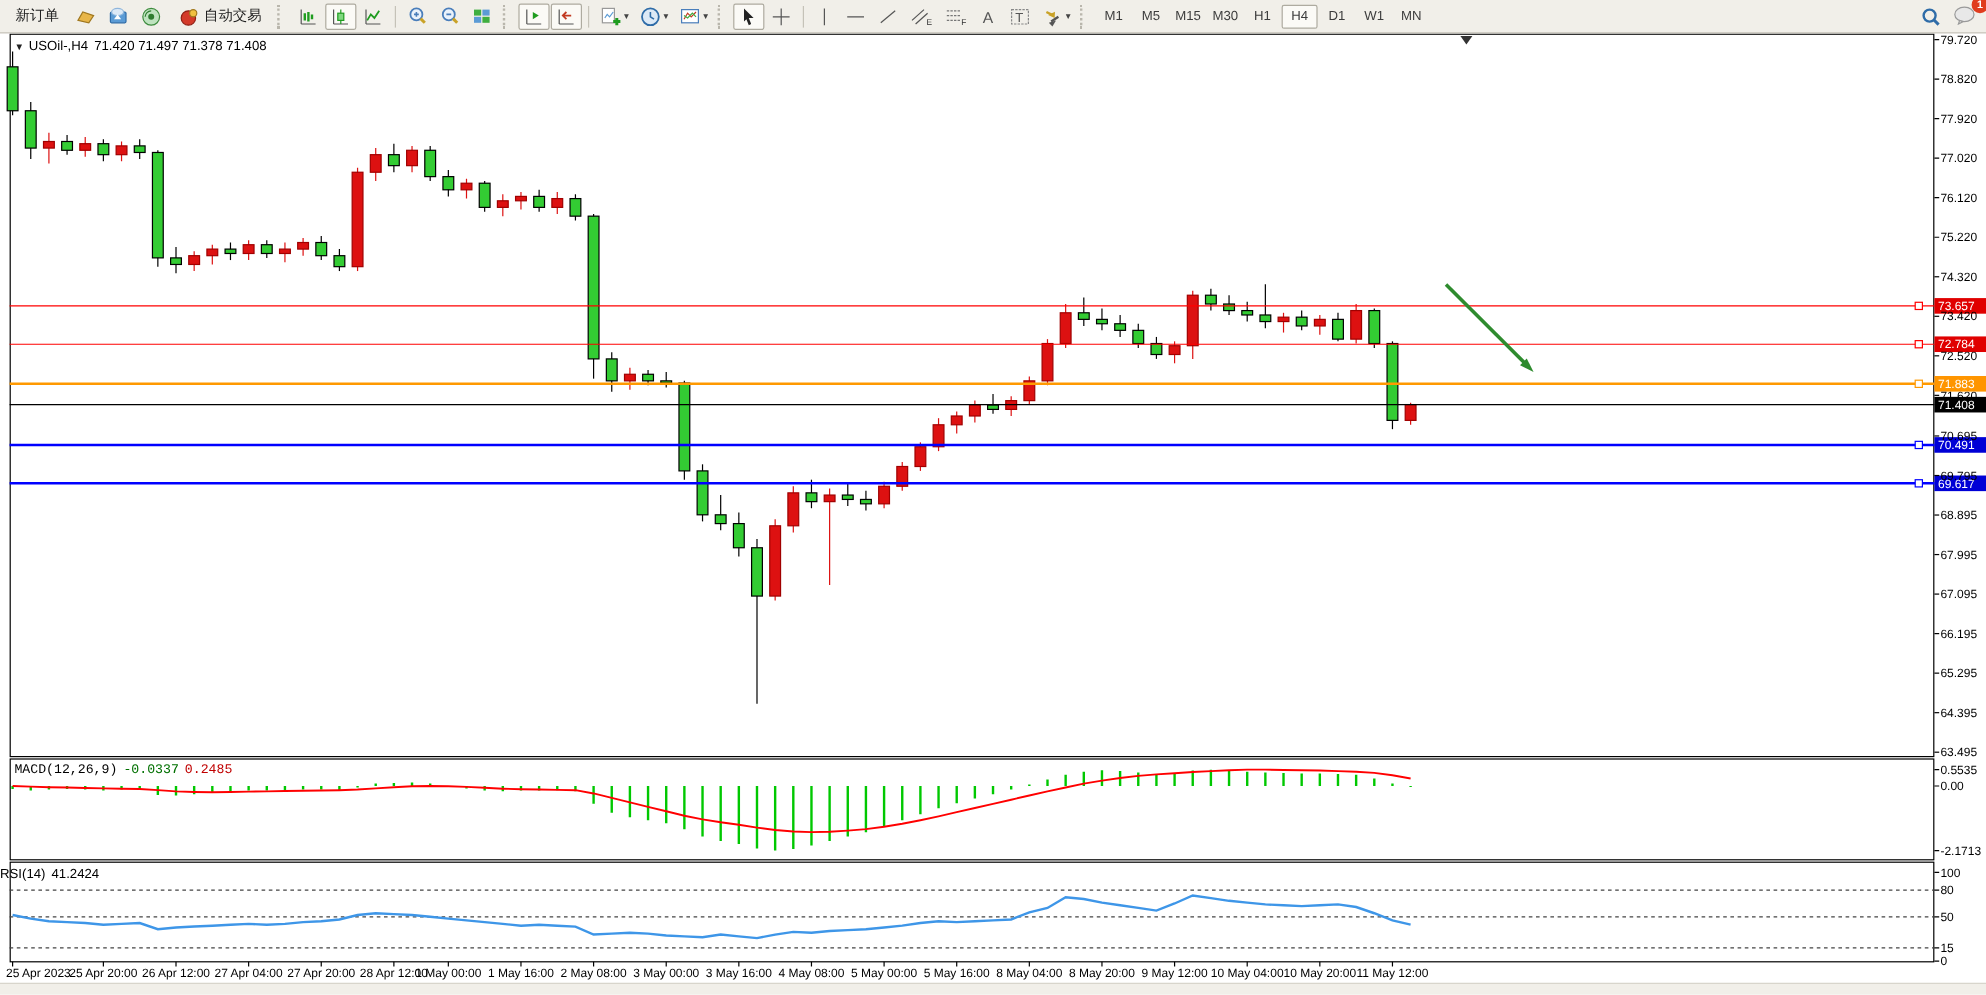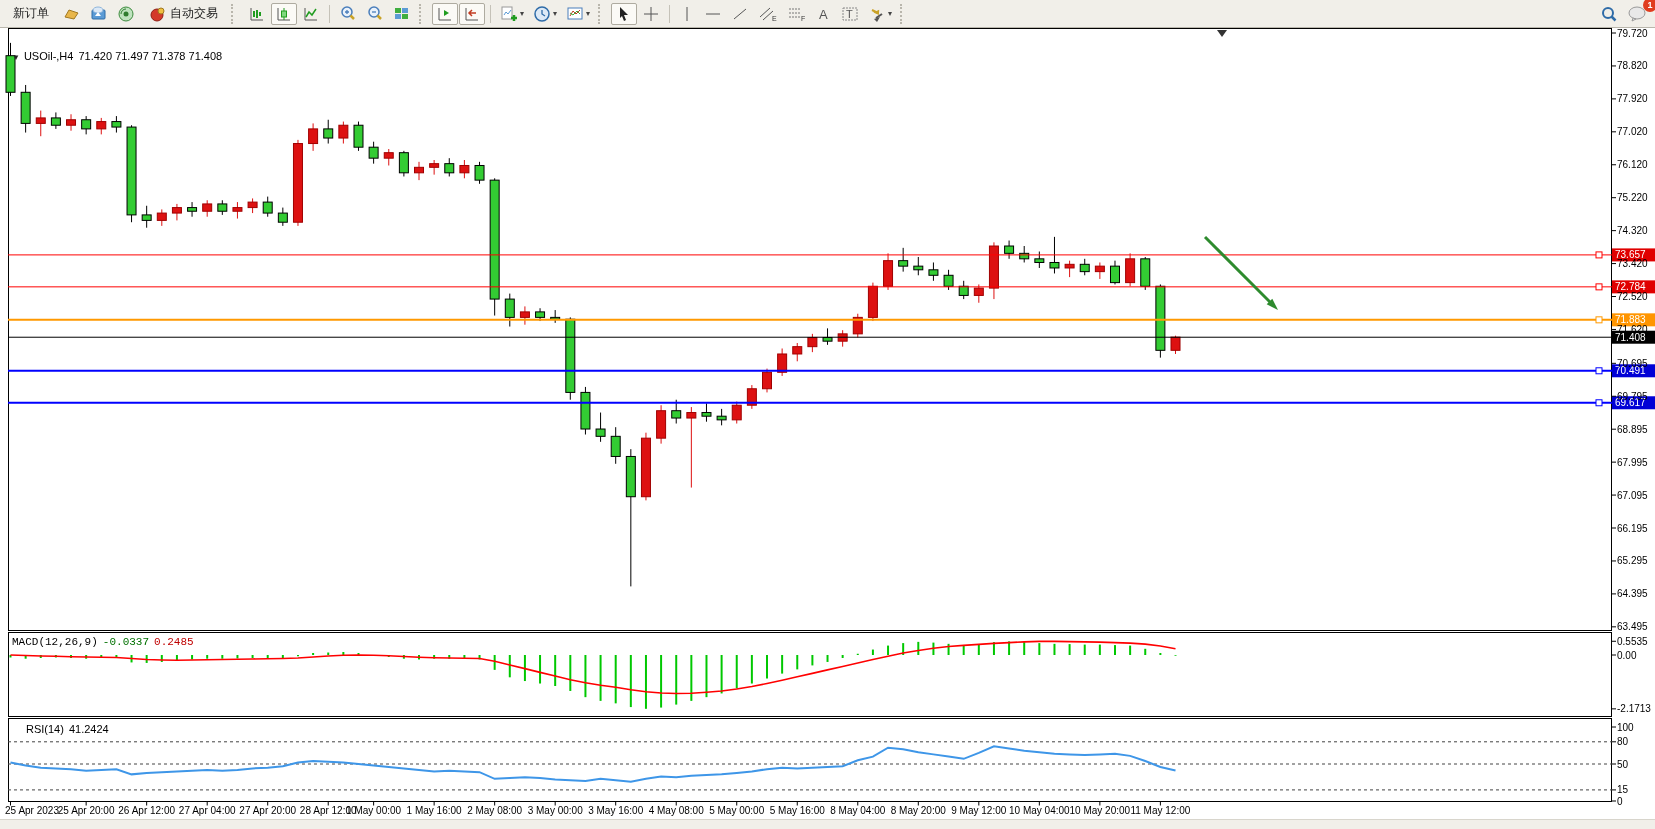--- a/index.html
+++ b/index.html
@@ -213,20 +213,31 @@
       <svg width="18" height="18">
           <path d="M4 5l6 3" stroke="#c9a227" stroke-width="2"></path>
           <polygon points="12,9 6,9 10,4" fill="#c9a227" transform="rotate(25 9 7)"></polygon>
           <path d="M14 9l-6 4" stroke="#555" stroke-width="2"></path>
           <polygon points="6,14 12,12 9,17" fill="#555"></polygon>
         </svg>
       <span class="caret-down">▾</span>
     </button>
 
     <span class="grip"></span>
+    <span id="tf-group" style="display:inline-flex;gap:1px;">
+        <span class="tfbtn">M1</span>
+        <span class="tfbtn">M5</span>
+        <span class="tfbtn">M15</span>
+        <span class="tfbtn">M30</span>
+        <span class="tfbtn">H1</span>
+        <span class="tfbtn pressed">H4</span>
+        <span class="tfbtn">D1</span>
+        <span class="tfbtn">W1</span>
+        <span class="tfbtn">MN</span>
+      </span>
 
     <span class="spacer"></span>
 
     <button class="btn">
       <svg width="18" height="18">
           <circle cx="8" cy="8" r="5" fill="none" stroke="#2f6ca8" stroke-width="2"></circle>
           <line x1="11.5" y1="11.5" x2="15.5" y2="15.5" stroke="#2f6ca8" stroke-width="2.5"></line>
         </svg>
     </button>
     <span class="chatwrap">
@@ -615,27 +626,27 @@
           <text x="978.82" y="814" font-size="10" fill="#000" text-anchor="middle">9 May 12:00</text>
           <line x1="1039.3400000000001" y1="801.5" x2="1039.3400000000001" y2="805.5" stroke="#000"></line>
           <text x="1039.3400000000001" y="814" font-size="10" fill="#000" text-anchor="middle">10 May 04:00</text>
           <line x1="1099.8600000000001" y1="801.5" x2="1099.8600000000001" y2="805.5" stroke="#000"></line>
           <text x="1099.8600000000001" y="814" font-size="10" fill="#000" text-anchor="middle">10 May 20:00</text>
           <line x1="1160.38" y1="801.5" x2="1160.38" y2="805.5" stroke="#000"></line>
           <text x="1160.38" y="814" font-size="10" fill="#000" text-anchor="middle">11 May 12:00</text>
         </g>
       </svg>
 
-    <div class="pane-label" style="left:12px;top:22px;">
+    <div class="pane-label" style="left:12px;top:5px;">
       <span class="caret">▼</span><span>USOil-,H4</span><span class="num">71.420 71.497 71.378 71.408</span>
     </div>
 
     <div class="pane-label" style="left:12px;top:608px;font-family:Liberation Mono, monospace;">
       <span>MACD(12,26,9)</span><span class="num g">-0.0337</span><span class="num r">0.2485</span>
     </div>
 
-    <div class="pane-label" style="left:26px;top:695px;">
+    <div class="pane-label" style="left:0;top:695px;">
       <span>RSI(14)</span><span class="num">41.2424</span>
     </div>
 
     <div class="bottom-strip"></div>
   </div>
 </div>
 
 </body></html>

